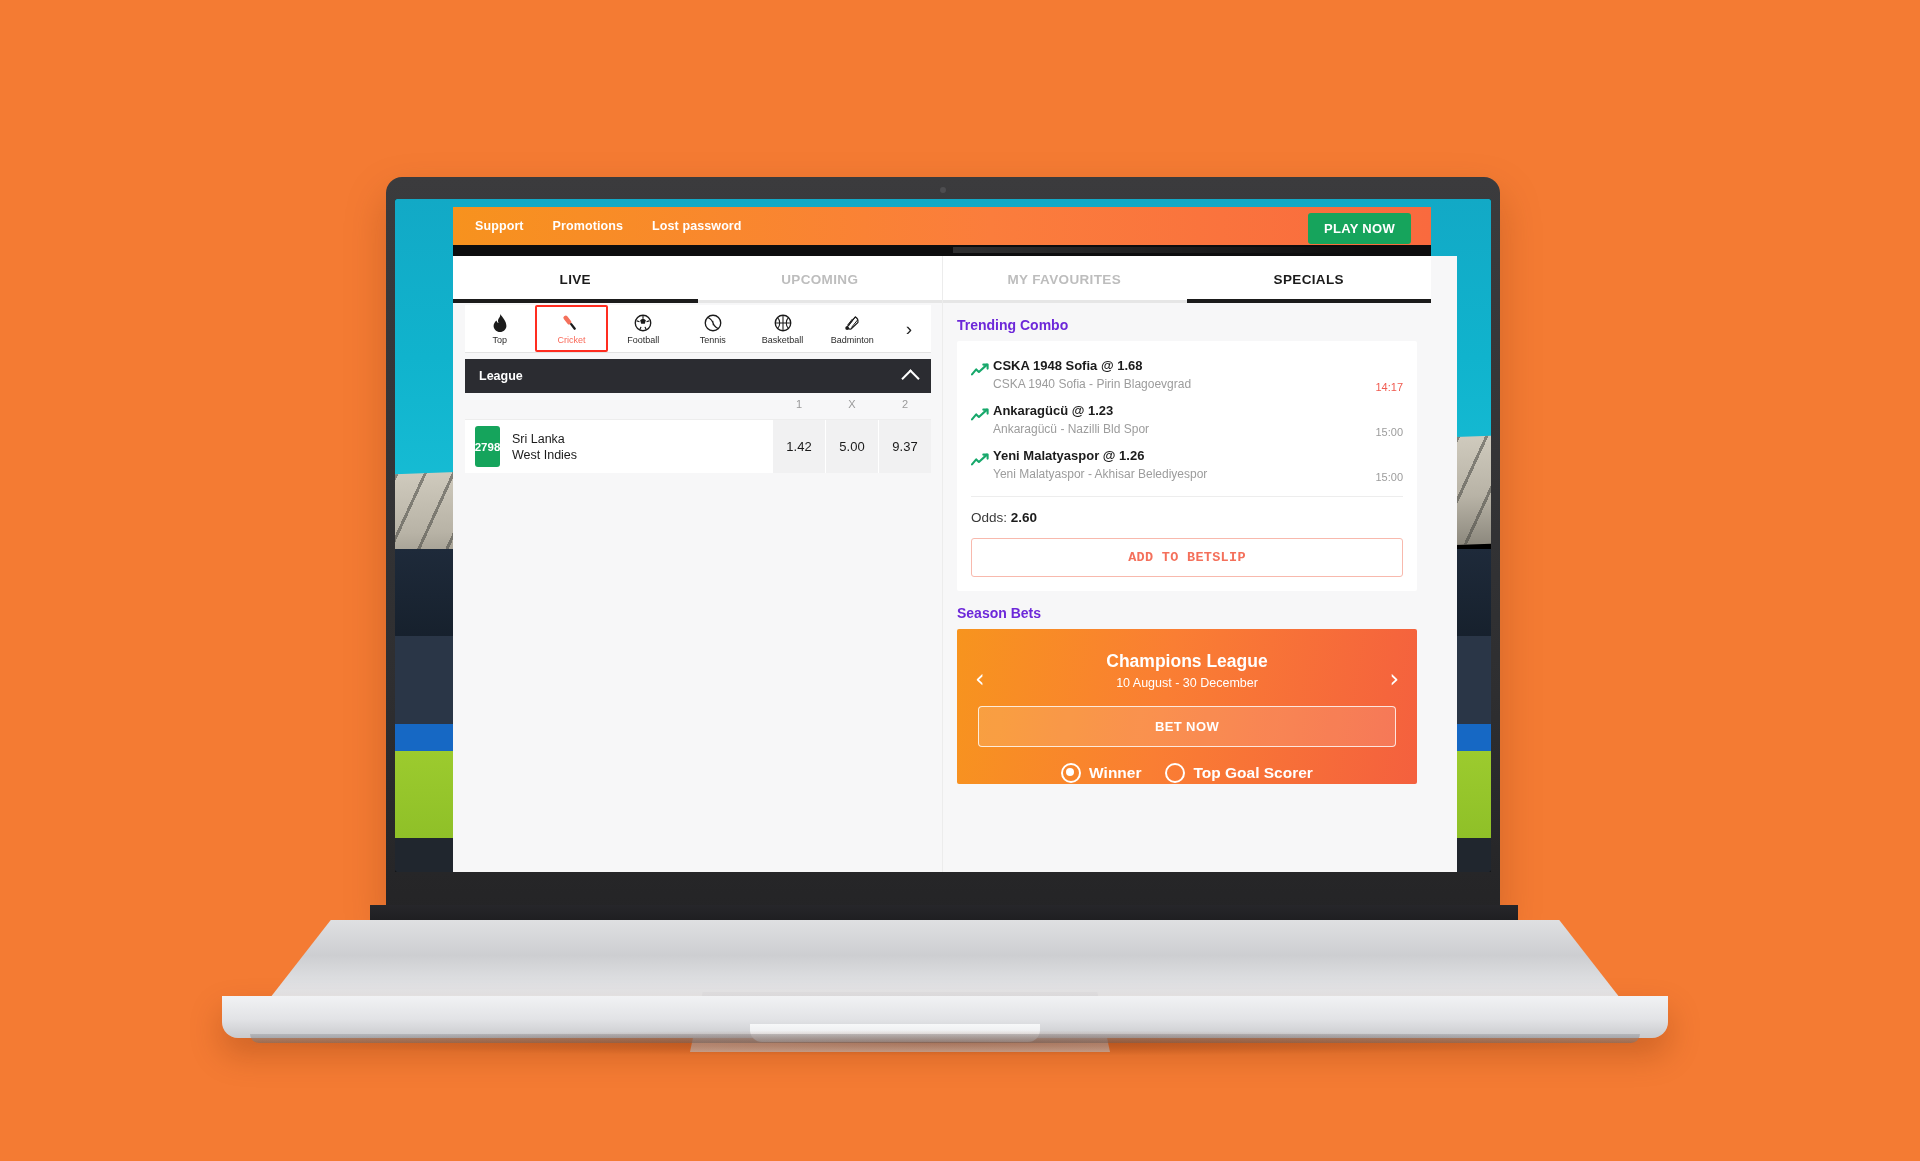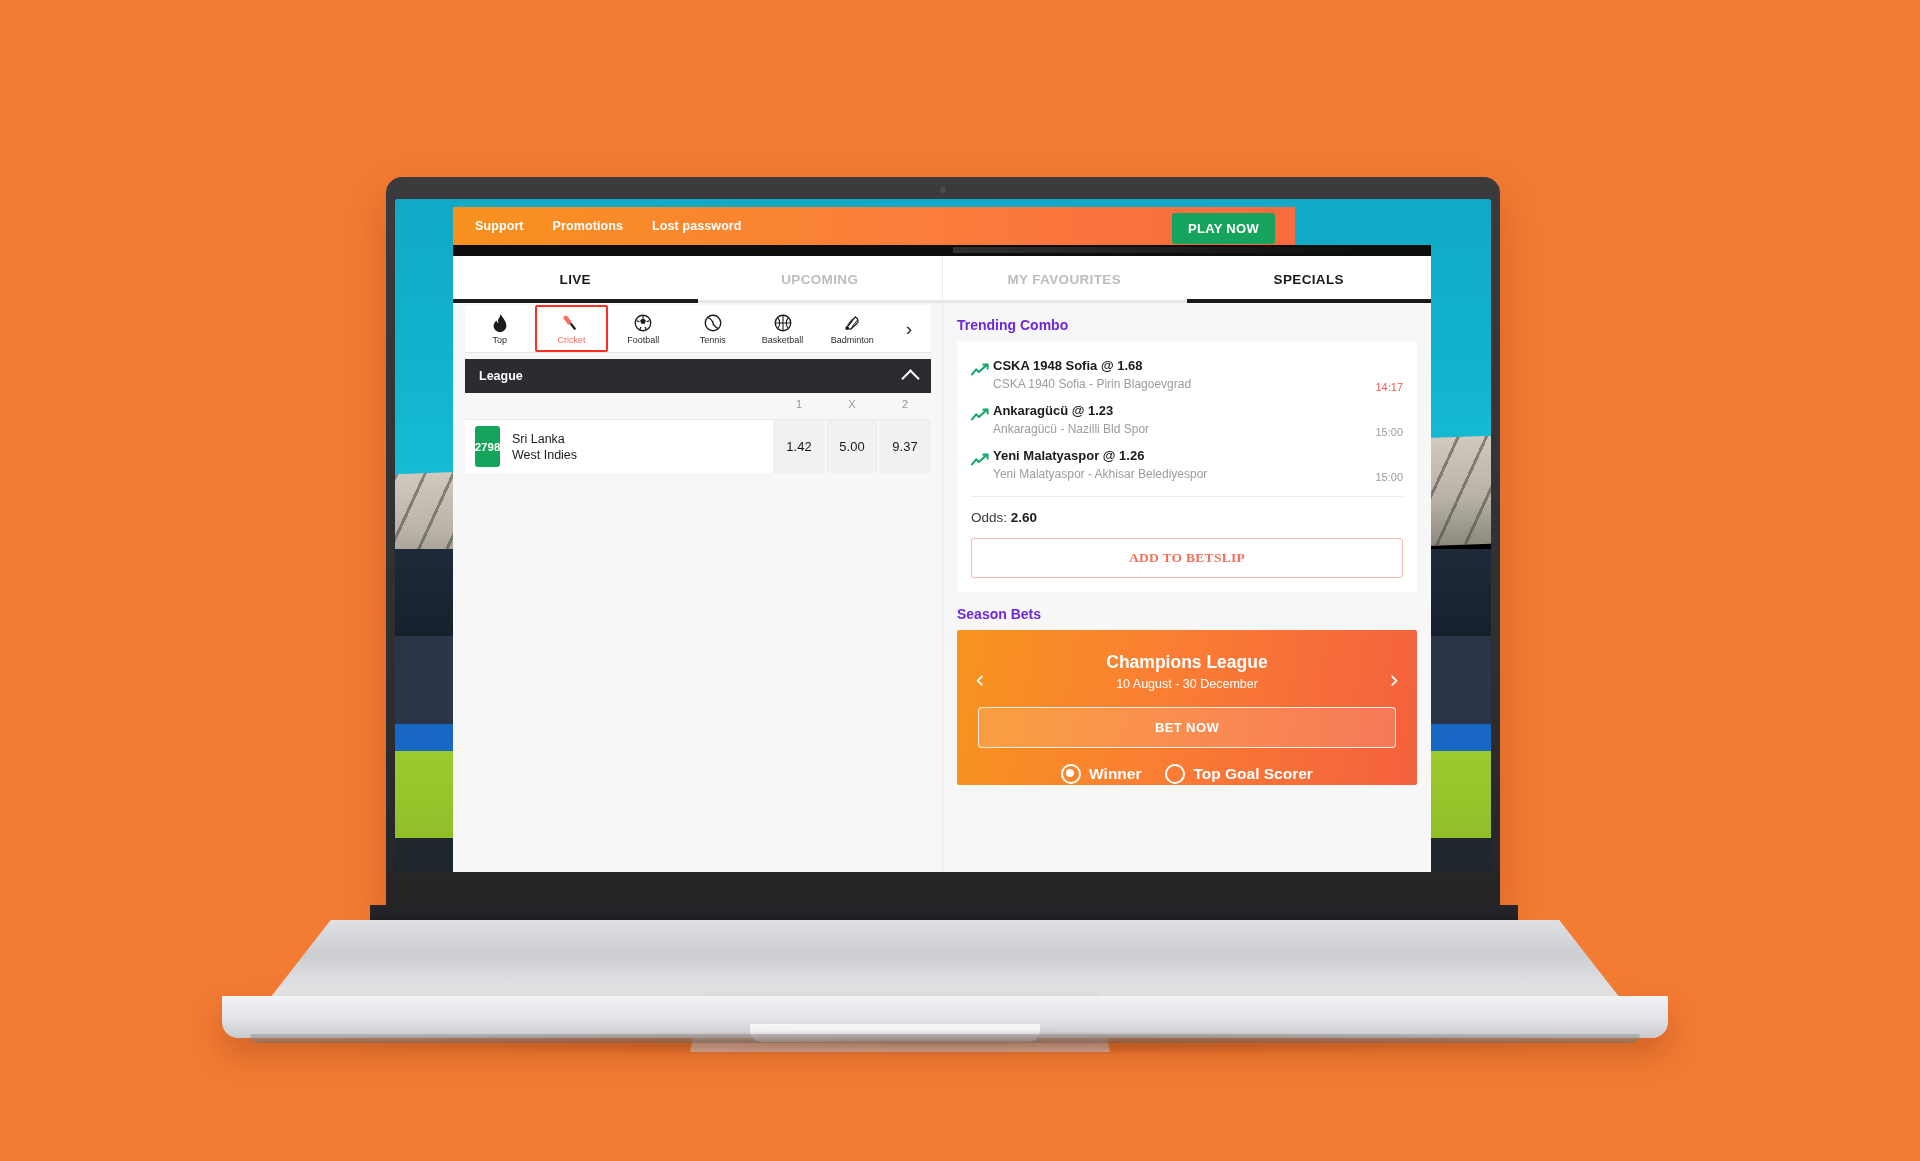--- a/index.html
+++ b/index.html
@@ -59,37 +59,37 @@
       radial-gradient(circle at 92% 30%,#58b86d 0 3px,transparent 4px);}
   .bg-board{position:absolute;left:0;top:78%;width:100%;height:4%;background:#1668c4;}
   .bg-pitch{position:absolute;left:0;top:82%;width:100%;height:13%;
     background:linear-gradient(180deg,#9ccb2e 0%,#8fc028 100%);}
   .bg-seats{position:absolute;left:0;top:95%;width:100%;height:5%;background:#20262e;}
 
   
   .site{position:absolute;left:58px;top:0;width:978px;height:673px;}
 
   .topbar{
-    position:absolute;left:0;top:8px;width:842px;height:38px;
+    position:absolute;left:0;top:8px;width:978px;height:38px;
     background:linear-gradient(90deg,#F7921E 0%,#FB7D3C 55%,#F96A3E 100%);
     display:flex;align-items:center;
   }
   .topbar-links{display:flex;gap:29px;margin-left:22px;}
   .topbar-links a{color:#fff;font-size:12.5px;font-weight:bold;text-decoration:none;letter-spacing:.1px;}
   .play-now{
     position:absolute;right:20px;top:6px;
     background:#16A45C;color:#fff;border:none;border-radius:3px;
     font-size:13px;font-weight:bold;letter-spacing:.3px;
     padding:8px 16px;cursor:pointer;font-family:inherit;
   }
   .darkbar{position:absolute;left:0;top:46px;width:978px;height:11px;background:#0d0d0e;}
   .darkbar-sliver{position:absolute;left:500px;top:2px;width:420px;height:6px;
     background:linear-gradient(90deg,rgba(255,255,255,.14),rgba(255,255,255,0));}
 
-  .page{position:absolute;left:0;top:57px;width:978px;height:616px;background:#F7F7F8;}
+  .page{position:absolute;left:0;top:57px;width:978px;height:616px;background:#F7F7F8;padding-left:26px;}
 
   
   .tabs{position:absolute;left:0;top:0;width:978px;height:47px;background:#FFFFFF;display:flex;}
   .tabcol{flex:1;position:relative;display:flex;align-items:center;justify-content:center;cursor:pointer;}
   .tabcol span{font-size:13.5px;font-weight:bold;letter-spacing:.35px;color:#BDBDBD;}
   .tabcol.active span{color:#1B1B1B;}
   .tabcol:after{content:"";position:absolute;left:0;right:0;bottom:0;height:3px;background:#E6E6E6;}
   .tabcol.active:after{background:#1B1B1B;height:4px;}
 
   .colsplit{position:absolute;left:489px;top:0;width:1px;height:616px;background:#ECECEC;}
@@ -146,21 +146,21 @@
   .combo-txt .ct-main{font-size:13px;font-weight:bold;color:#1B1B1B;line-height:17px;}
   .combo-txt .ct-sub{font-size:12px;color:#9C9C9C;line-height:17px;}
   .combo-time{position:absolute;right:14px;bottom:3px;font-size:11px;color:#9C9C9C;}
   .combo-time.hot{color:#F05A4F;}
   .combo-sep{height:1px;background:#EDEDED;margin:10px 14px 0;}
   .odds-line{font-size:13.5px;color:#3a3a3a;margin:13px 0 0 14px;}
   .odds-line b{color:#1B1B1B;}
   .add-betslip{display:block;margin:13px 14px 0;width:calc(100% - 28px);
     background:#fff;border:1px solid #F8B9AD;border-radius:3px;
     color:#F4705B;font-size:13.5px;font-weight:bold;letter-spacing:.3px;
-    padding:11px 0;cursor:pointer;font-family:Liberation Serif, serif;}
+    padding:11px 0;cursor:pointer;font-family:Liberation Mono, monospace;}
 
   .season-card{margin:0 14px;height:155px;border-radius:2px;overflow:hidden;
     background:linear-gradient(100deg,#F7941E 0%,#FA7E33 45%,#F4603E 100%);
     position:relative;}
   .sc-arrow{position:absolute;top:38px;font-size:24px;color:#fff;cursor:pointer;
     font-family:"DejaVu Sans",sans-serif;line-height:1;}
   .sc-arrow.l{left:18px;}
   .sc-arrow.r{right:18px;}
   .sc-title{text-align:center;color:#fff;font-size:17.5px;font-weight:bold;margin-top:22px;}
   .sc-sub{text-align:center;color:#fff;font-size:12.5px;margin-top:4px;}

